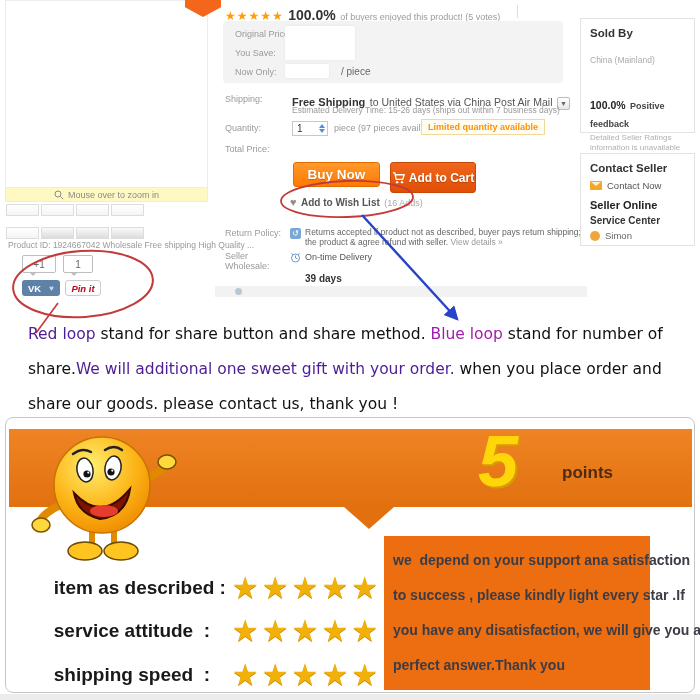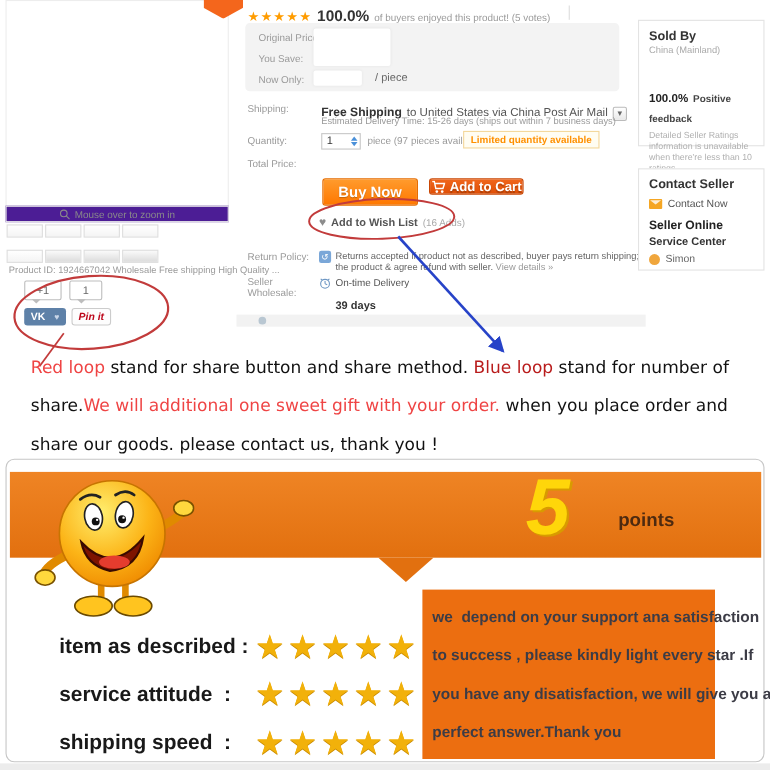--- a/index.html
+++ b/index.html
@@ -7,21 +7,21 @@
   body { font-family:"Liberation Sans", sans-serif; background:#fff; position:relative; overflow:hidden; }
   .abs { position:absolute; }
   .lbl { color:#9a9a9a; font-size:9px; }
   .nowrap { white-space:nowrap; }
   .pre { white-space:pre; }
 
   
   .img-area { left:5px; top:0; width:203px; height:188px; background:#fff; border:1px solid #ededed; }
   .sale-badge { left:185px; top:0; width:36px; height:17px; background:#f4661c;
     clip-path:polygon(0 0,100% 0,100% 42%,50% 100%,0 42%); }
-  .zoom-bar { left:5px; top:187px; width:203px; height:15px; background:#4c1d95; border:1px solid #ececec;
+  .zoom-bar { left:5px; top:187px; width:203px; height:15px; background:#fef9c3; border:1px solid #ececec;
     display:flex; align-items:center; justify-content:center; gap:4px; color:#8a8a8a; font-size:9px; }
   .thumb { width:33px; height:12px; border:1px solid #ddd; background:linear-gradient(#fff,#f4f4f4); }
   .pid { left:8px; top:240px; width:204px; font-size:8.5px; color:#9a9a9a; }
   .bubble { height:18px; border:1px solid #bdbdbd; border-radius:2px; background:#fff; color:#666;
     font-size:10px; display:flex; align-items:center; justify-content:center; }
   .bubble:after { content:""; position:absolute; left:6px; bottom:-4px; width:0; height:0;
     border-left:4px solid transparent; border-right:4px solid transparent; border-top:4px solid #bdbdbd; }
   .vk-btn { left:22px; top:280px; width:38px; height:16px; background:#5e81a8; border-radius:3px; color:#fff;
     font-size:9.5px; font-weight:bold; display:flex; align-items:center; justify-content:center; gap:8px; }
   .vk-heart { color:#c9d6e8; font-size:8px; }
@@ -38,38 +38,38 @@
   .qty-val { flex:1; font-size:10px; color:#333; padding-left:4px; line-height:13px; }
   .qty-arrows { width:10px; display:flex; flex-direction:column; align-items:center; justify-content:center; gap:1px; }
   .tri-up { width:0;height:0;border-left:3px solid transparent;border-right:3px solid transparent;border-bottom:4px solid #4a90d9; }
   .tri-dn { width:0;height:0;border-left:3px solid transparent;border-right:3px solid transparent;border-top:4px solid #4a90d9; }
   .limited { left:421px; top:119px; padding:2px 6px; border:1px solid #f3d89c; background:#fffdf2;
     color:#ff9000; font-size:9px; font-weight:bold; }
   .btn { border-radius:3px; color:#fff; font-weight:bold; display:flex; align-items:center; justify-content:center;
     text-shadow:0 1px 1px rgba(0,0,0,.25); cursor:pointer; }
   .buy { left:293px; top:162px; width:87px; height:25px; font-size:13.5px;
     background:linear-gradient(#ff9b2d,#ff7800); border:1px solid #e56c00; }
-  .cart { left:390px; top:162px; width:86px; height:15px; font-size:12px; gap:4px;
+  .cart { left:390px; top:162px; width:86px; height:31px; font-size:12px; gap:4px;
     background:linear-gradient(#f0661c,#e04f06); border:1px solid #c94705; }
   .graystrip { left:215px; top:286px; width:372px; height:11px; background:#f2f2f2; }
 
   
   .sbox { width:115px; border:1px solid #e3e3e3; background:#fff; padding:8px 9px; }
   .sbox h3 { font-size:11.5px; color:#333; }
   .visit { width:56px; height:17px; border:1px solid #c9c9c9; border-radius:3px; background:linear-gradient(#fff,#efefef);
     font-size:9.5px; font-weight:bold; color:#444; display:flex; align-items:center; justify-content:center; }
   .env { width:12px; height:9px; background:#f5a623; border-radius:1px; position:relative; display:inline-block; }
   .env:after { content:""; position:absolute; left:1px; top:1px; width:0; height:0;
     border-left:5px solid transparent; border-right:5px solid transparent; border-top:4px solid #fff; opacity:.8; }
   .avatar { width:10px; height:10px; border-radius:50%; background:#f0a63c; display:inline-block; }
 
   
   .anno { font-family:"DejaVu Sans", sans-serif; font-size:15.5px; color:#111; white-space:nowrap; }
-  .red { color:#ef4444; }
-  .blue { color:#b91c1c; }
+  .red { color:#4c1d95; }
+  .blue { color:#a21caf; }
 
   
   .banner { left:5px; top:417px; width:690px; height:276px; border:1px solid #c6c6c6; border-radius:8px; background:#fff; }
   .ribbon { position:absolute; left:3px; top:11px; width:683px; height:78px; background:linear-gradient(#ef8424,#e2700f); }
   .notch { position:absolute; left:338px; top:89px; width:0; height:0;
     border-left:25px solid transparent; border-right:25px solid transparent; border-top:22px solid #e2700f; }
   .headline { position:absolute; left:237px; top:33px; font-size:21px; font-weight:bold; color:#4d2a10; word-spacing:7px; white-space:nowrap; }
   .big5 { position:absolute; left:472px; top:-2px; font-size:72px; font-weight:bold; font-style:italic; color:#ffd60a;
     text-shadow:2px 2px 0 #d89b00; line-height:90px; }
   .points { position:absolute; left:556px; top:45px; font-size:17px; font-weight:bold; color:#4d2a10; }
@@ -195,21 +195,21 @@
 </svg>
 <span class="abs" style="left:305px;top:252px;font-size:9px;color:#555">On-time Delivery</span>
 <span class="abs" style="left:305px;top:273px;font-size:10px;font-weight:bold;color:#333">39 days</span>
 
 <div class="abs graystrip">
   <div class="abs" style="left:20px;top:2px;width:7px;height:7px;border-radius:50%;background:#b9c7d2"></div>
 </div>
 
 <div class="abs sbox" style="left:580px;top:18px;height:115px">
   <h3>Sold By</h3>
-  <div style="font-size:8.5px;color:#aaa;margin-top:1px">China (Mainland)</div>
+  <div style="font-size:8.5px;color:#aaa;margin-top:16px">China (Mainland)</div>
   <div style="margin-top:30px">
     <span style="font-size:10.5px;font-weight:bold;color:#222">100.0%</span>
     <span style="font-size:9px;font-weight:bold;color:#444">Positive feedback</span>
   </div>
   <div style="font-size:8px;color:#b0b0b0;line-height:10px;margin-top:2px">Detailed Seller Ratings information is unavailable when there're less than 10 ratings.</div>
   <div class="visit" style="margin-top:6px">Visit Store</div>
 </div>
 
 <div class="abs sbox" style="left:580px;top:153px;height:93px">
   <h3>Contact Seller</h3>

